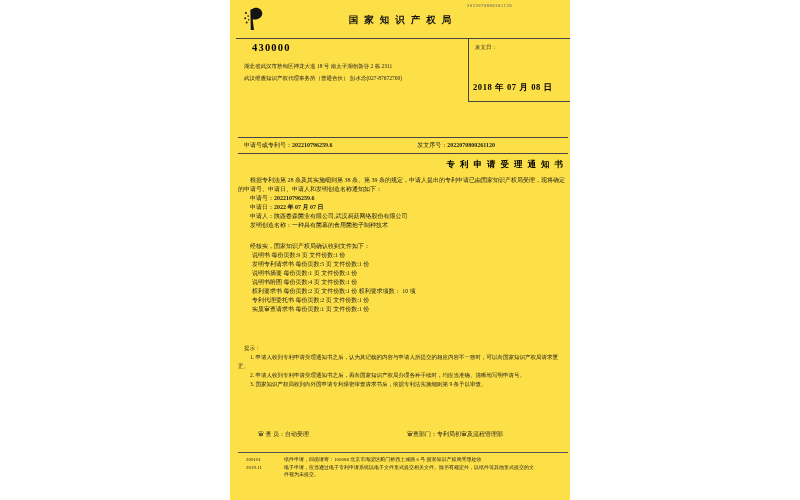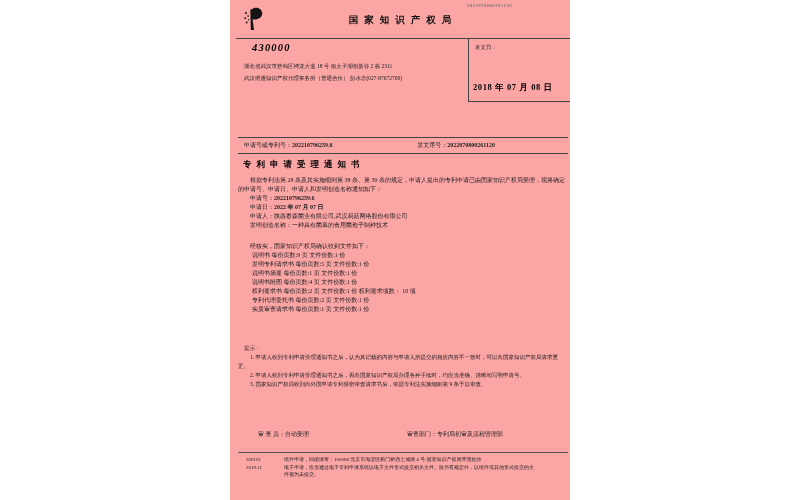--- a/index.html
+++ b/index.html
@@ -1,49 +1,49 @@
 <!DOCTYPE html>
 <html><head>
 <meta charset="utf-8">
 <style>
   html,body { margin:0; padding:0; background:#ffffff; }
   body { width:800px; height:500px; overflow:hidden;
          font-family:"Liberation Serif","DejaVu Serif",serif; color:#1c1c1c; }
-  .page { position:relative; width:340px; height:500px; margin:0 auto; background:#fca5a5; }
+  .page { position:relative; width:340px; height:500px; margin:0 auto; background:#fde047; }
 
   .top-code { position:absolute; top:3px; right:58px; font-size:4px; letter-spacing:.4px; color:#666;
               font-family:"DejaVu Sans Mono",monospace; }
 
   .logo { position:absolute; left:13px; top:6px; width:22px; height:26px; }
 
   .agency { position:absolute; top:14px; left:0; right:0; text-align:center;
             font-size:9.5px; font-weight:bold; letter-spacing:6px; text-indent:6px; color:#111; }
 
   .header-rule { position:absolute; top:38px; left:6px; right:0; border-top:1px solid #444; height:0; }
 
   .postal { position:absolute; top:42px; left:22px; font-size:10.5px; font-weight:bold;
-            letter-spacing:1.2px; color:#000;font-style:italic; }
+            letter-spacing:1.2px; color:#000; }
 
   .addr { position:absolute; top:60px; left:14px; width:225px; font-size:5.5px; line-height:12px; color:#222; }
 
   .dispatch-box { position:absolute; top:38px; left:238px; right:0; height:63px;
                   border-left:1px solid #444; border-bottom:1px solid #444; }
   .dispatch-label { position:absolute; top:6px; left:6px; font-size:5.5px; color:#222; }
   .dispatch-date  { position:absolute; bottom:7px; left:4px; font-size:8.5px; font-weight:bold;
                     letter-spacing:.6px; color:#000; white-space:nowrap; }
 
   .body-block { position:absolute; top:137px; left:8px; right:2px; font-size:6px; line-height:9px; }
 
   .numrow { border-top:1px solid #444; border-bottom:1px solid #444;
             padding:3px 0 3px 6px; display:flex; }
   .numrow .cell-left  { flex:1.15; white-space:nowrap; }
   .numrow .cell-right { flex:1;    white-space:nowrap; }
   .b { font-weight:bold; }
 
-  .notice-title { text-align:left; font-size:8.5px; font-weight:bold;
+  .notice-title { text-align:right; font-size:8.5px; font-weight:bold;
                   letter-spacing:5px; text-indent:5px; margin:6px 0 7px; color:#000; }
 
   .para-intro { text-indent:12px; }
   .field-line { padding-left:12px; white-space:nowrap; }
   .received-intro { margin-top:12px; padding-left:12px; }
   .doc-line { padding-left:14px; white-space:nowrap; }
 
   .notes { margin-top:30px; font-size:5.5px; line-height:9px; }
   .notes-title { padding-left:6px; }
   .note-item { text-indent:12px; }

